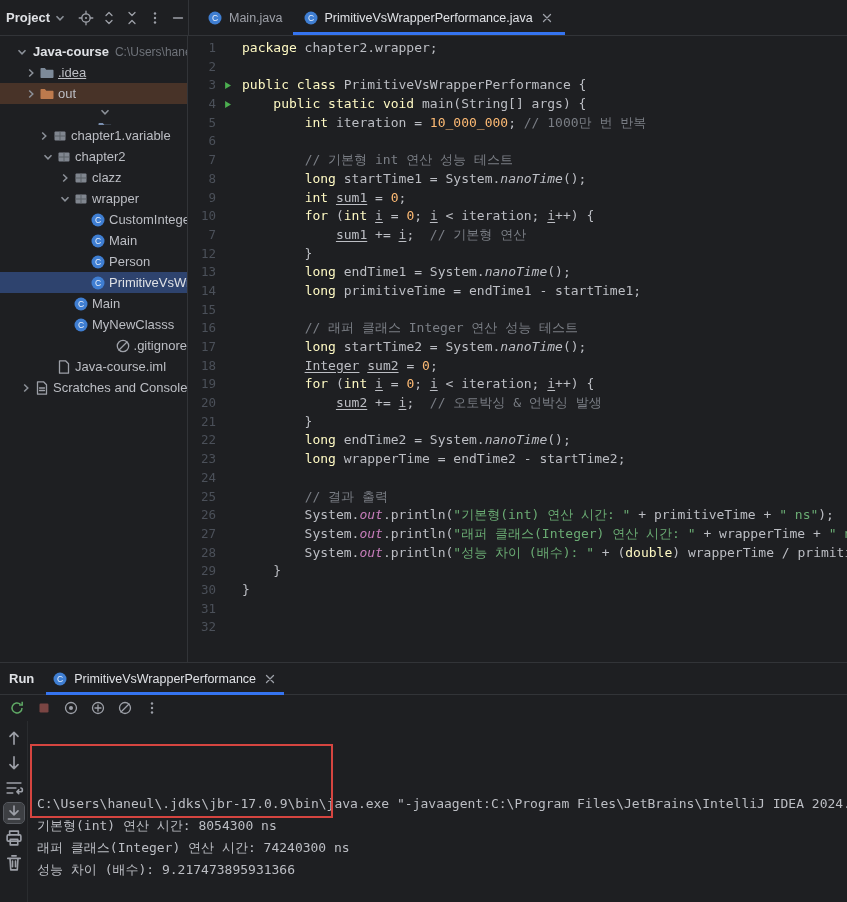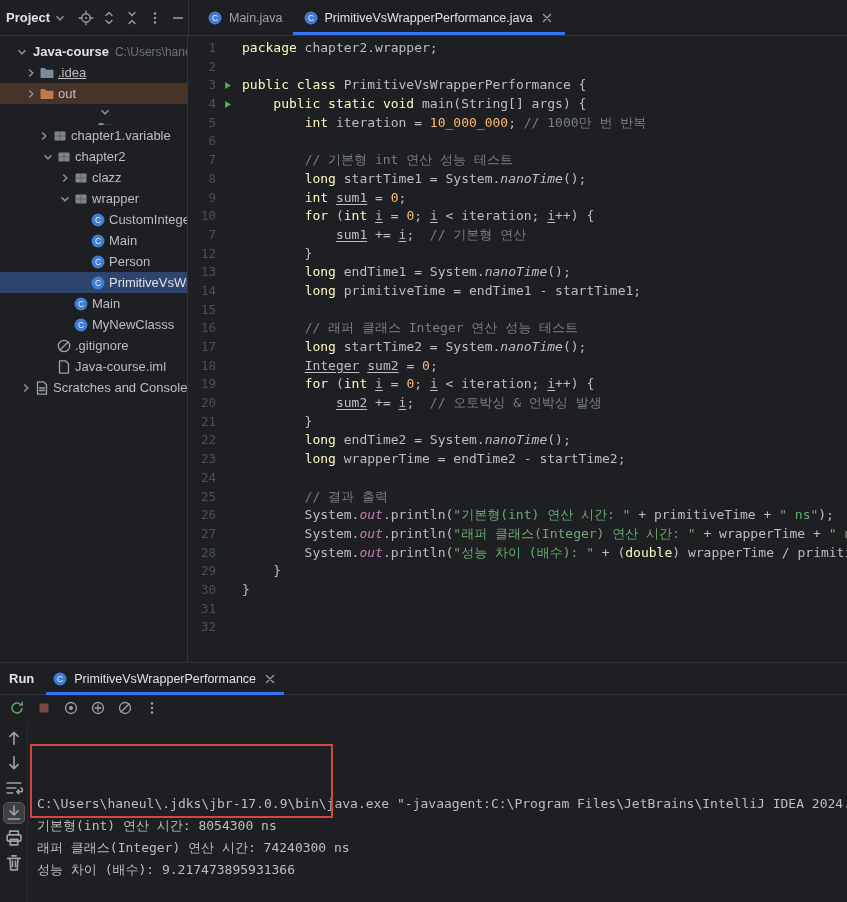--- a/index.html
+++ b/index.html
@@ -291,21 +291,21 @@
           <div class="tree-row" style="padding-left: 57px;">
             <span class="chev"></span>
             <span class="icon">
               <svg viewBox="0 0 16 16">
                 <circle cx="8" cy="8" r="6.5" fill="#3f7ed2"></circle>
                 <text x="8" y="11" text-anchor="middle" font-size="8.5" fill="#eaf1fb" font-family="Liberation Sans,sans-serif">C</text>
               </svg>
             </span>
             <span class="tlabel">MyNewClasss</span>
           </div>
-          <div class="tree-row" style="padding-left: 40px;">
+          <div class="tree-row" style="padding-left: 40px; justify-content: flex-end;">
             <span class="chev"></span>
             <span class="icon">
               <svg viewBox="0 0 16 16">
                 <circle cx="8" cy="8" r="5.7" fill="none" stroke="#9da0a8" stroke-width="1.3" stroke-linecap="round" stroke-linejoin="round"></circle>
                 <path d="M4 12L12 4" fill="none" stroke="#9da0a8" stroke-width="1.3" stroke-linecap="round" stroke-linejoin="round"></path>
               </svg>
             </span>
             <span class="tlabel">.gitignore</span>
           </div>
           <div class="tree-row" style="padding-left: 40px;">

